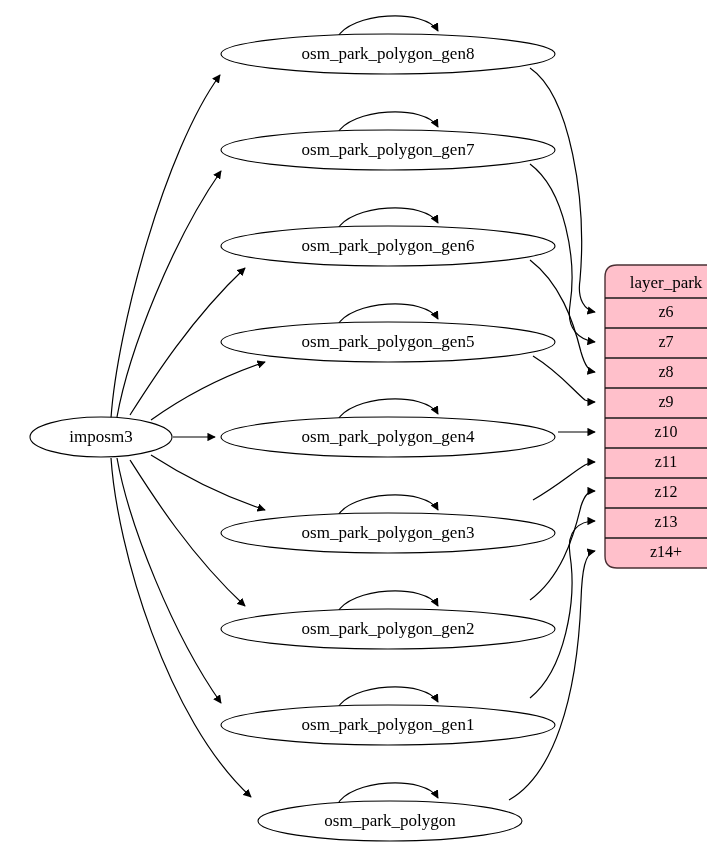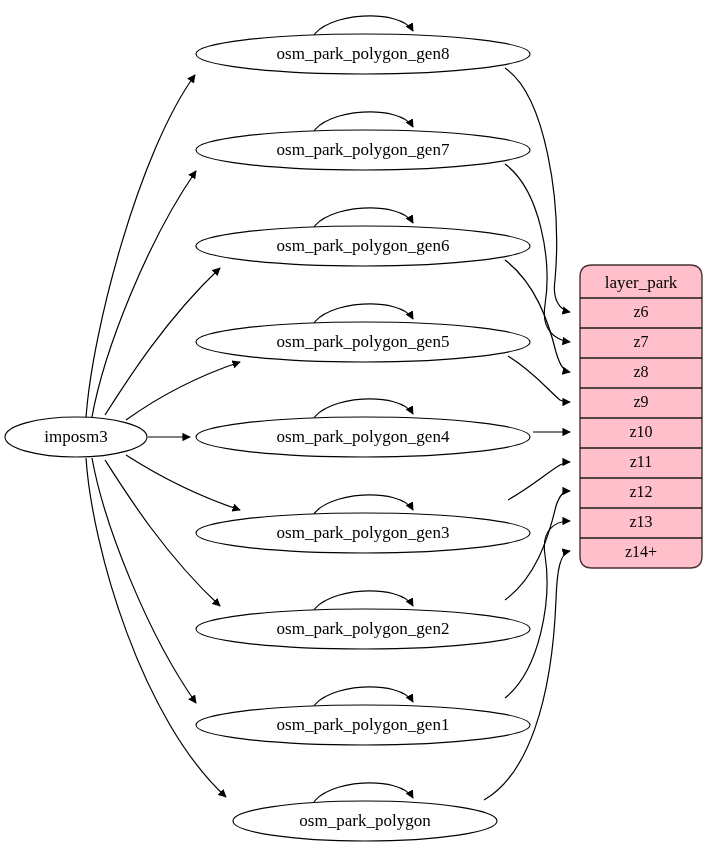--- a/index.html
+++ b/index.html
@@ -1,17 +1,17 @@
 <!DOCTYPE html>
 <html><head>
 <meta charset="utf-8">
 <style>
   html,body{margin:0;padding:0;background:#ffffff;}
   #stage{position:relative;width:596px;height:851px;background:#ffffff;
-         font-family:"Liberation Serif","DejaVu Serif",serif;}
+         font-family:"Liberation Serif","DejaVu Serif",serif;padding-left:25px;}
   svg{display:block;}
   .node-label{font-family:"Liberation Serif","DejaVu Serif",serif;font-size:17px;fill:#000;
               text-anchor:middle;dominant-baseline:middle;}
   .tbl-label{font-family:"Liberation Serif","DejaVu Serif",serif;font-size:16px;fill:#000;
              text-anchor:middle;dominant-baseline:middle;}
   .tbl-head{font-family:"Liberation Serif","DejaVu Serif",serif;font-size:17px;fill:#000;
             text-anchor:middle;dominant-baseline:middle;}
   .ell{fill:#ffffff;stroke:#000000;stroke-width:1.1;}
   .edge{fill:none;stroke:#000000;stroke-width:1.2;}
 </style>

